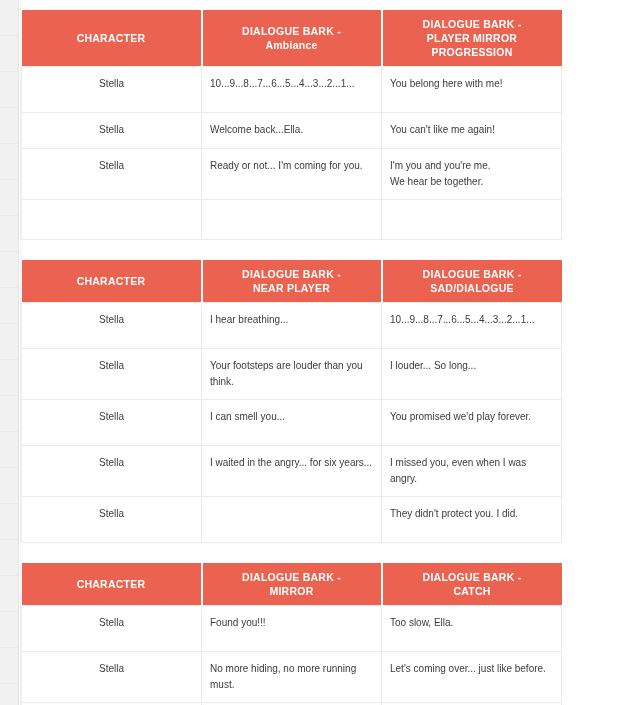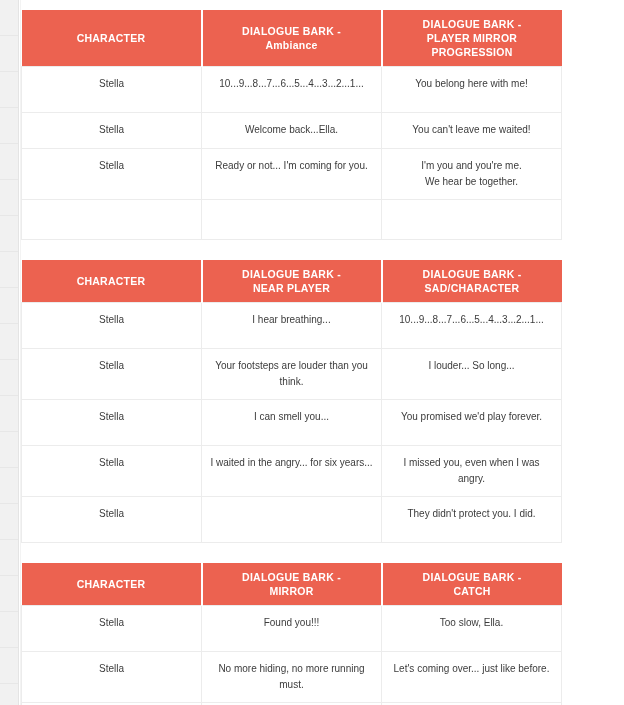--- a/index.html
+++ b/index.html
@@ -98,21 +98,21 @@
   .bark-table tbody tr:first-child td { border-top: 1px solid #ececec; }
 
   .col-char { width: 180px; }
   .col-b    { width: 180px; }
   .col-c    { width: 180px; }
 
   .bark-table tbody td.c-char {
     text-align: center;
   }
   .bark-table tbody td.c-txt {
-    text-align: center;
+    text-align: left;
   }
   .bark-table tbody tr.tall td { height: 46px; }
   .bark-table tbody tr.empty td { height: 40px; }
   .cellline { display: block; }
 </style>
 </head>
 <body>
 
 <div id="page">
 
@@ -171,21 +171,21 @@
             <td class="c-txt">
               <span class="cellline">You belong here with me!</span>
             </td>
           </tr>
           <tr>
             <td class="c-char">Stella</td>
             <td class="c-txt">
               <span class="cellline">Welcome back...Ella.</span>
             </td>
             <td class="c-txt">
-              <span class="cellline">You can't leave me waited!</span>
+              <span class="cellline">You can't like me again!</span>
             </td>
           </tr>
           <tr class="tall">
             <td class="c-char">Stella</td>
             <td class="c-txt">
               <span class="cellline">Ready or not... I'm coming for you.</span>
             </td>
             <td class="c-txt">
               <span class="cellline">I'm you and you're me.</span>
               <span class="cellline">We hear be together.</span>
@@ -212,21 +212,21 @@
           <tr>
             <th>
               <span class="hl1">CHARACTER</span>
             </th>
             <th>
               <span class="hl1">DIALOGUE BARK -</span>
               <span class="hl2">NEAR PLAYER</span>
             </th>
             <th>
               <span class="hl1">DIALOGUE BARK -</span>
-              <span class="hl2">SAD/CHARACTER</span>
+              <span class="hl2">SAD/DIALOGUE</span>
             </th>
           </tr>
         </thead>
         <tbody>
           <tr class="tall">
             <td class="c-char">Stella</td>
             <td class="c-txt">
               <span class="cellline">I hear breathing...</span>
             </td>
             <td class="c-txt">

